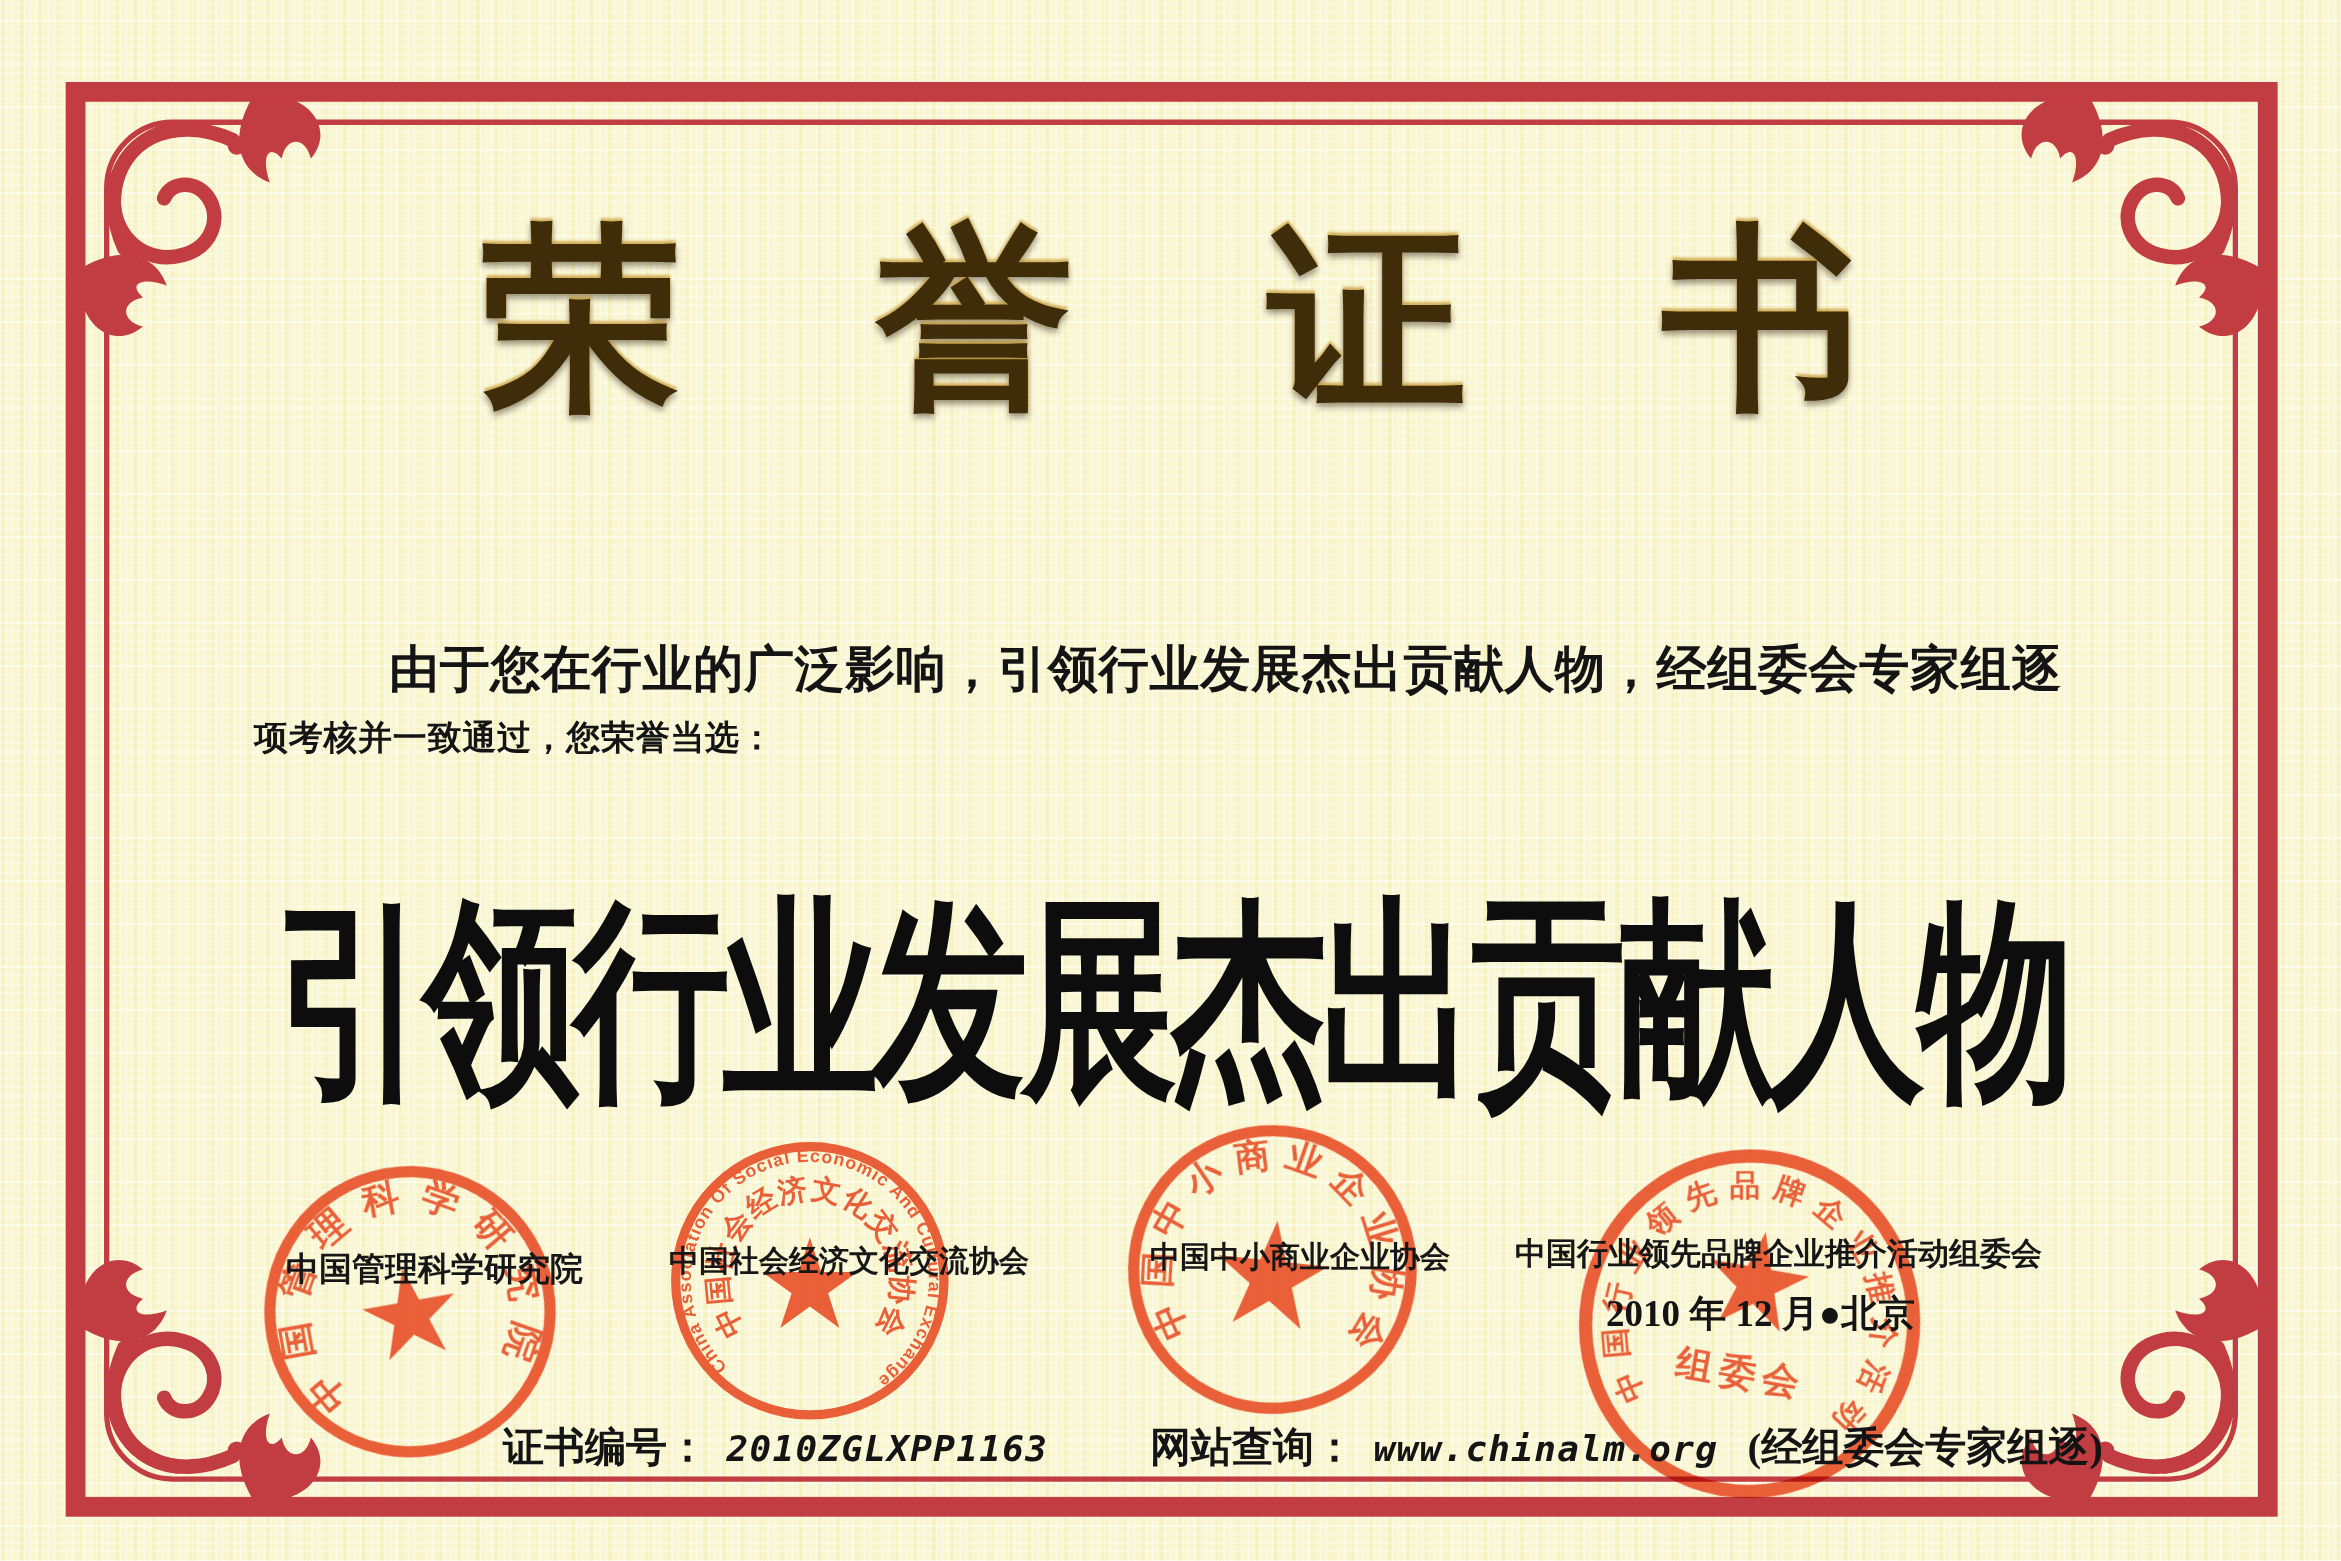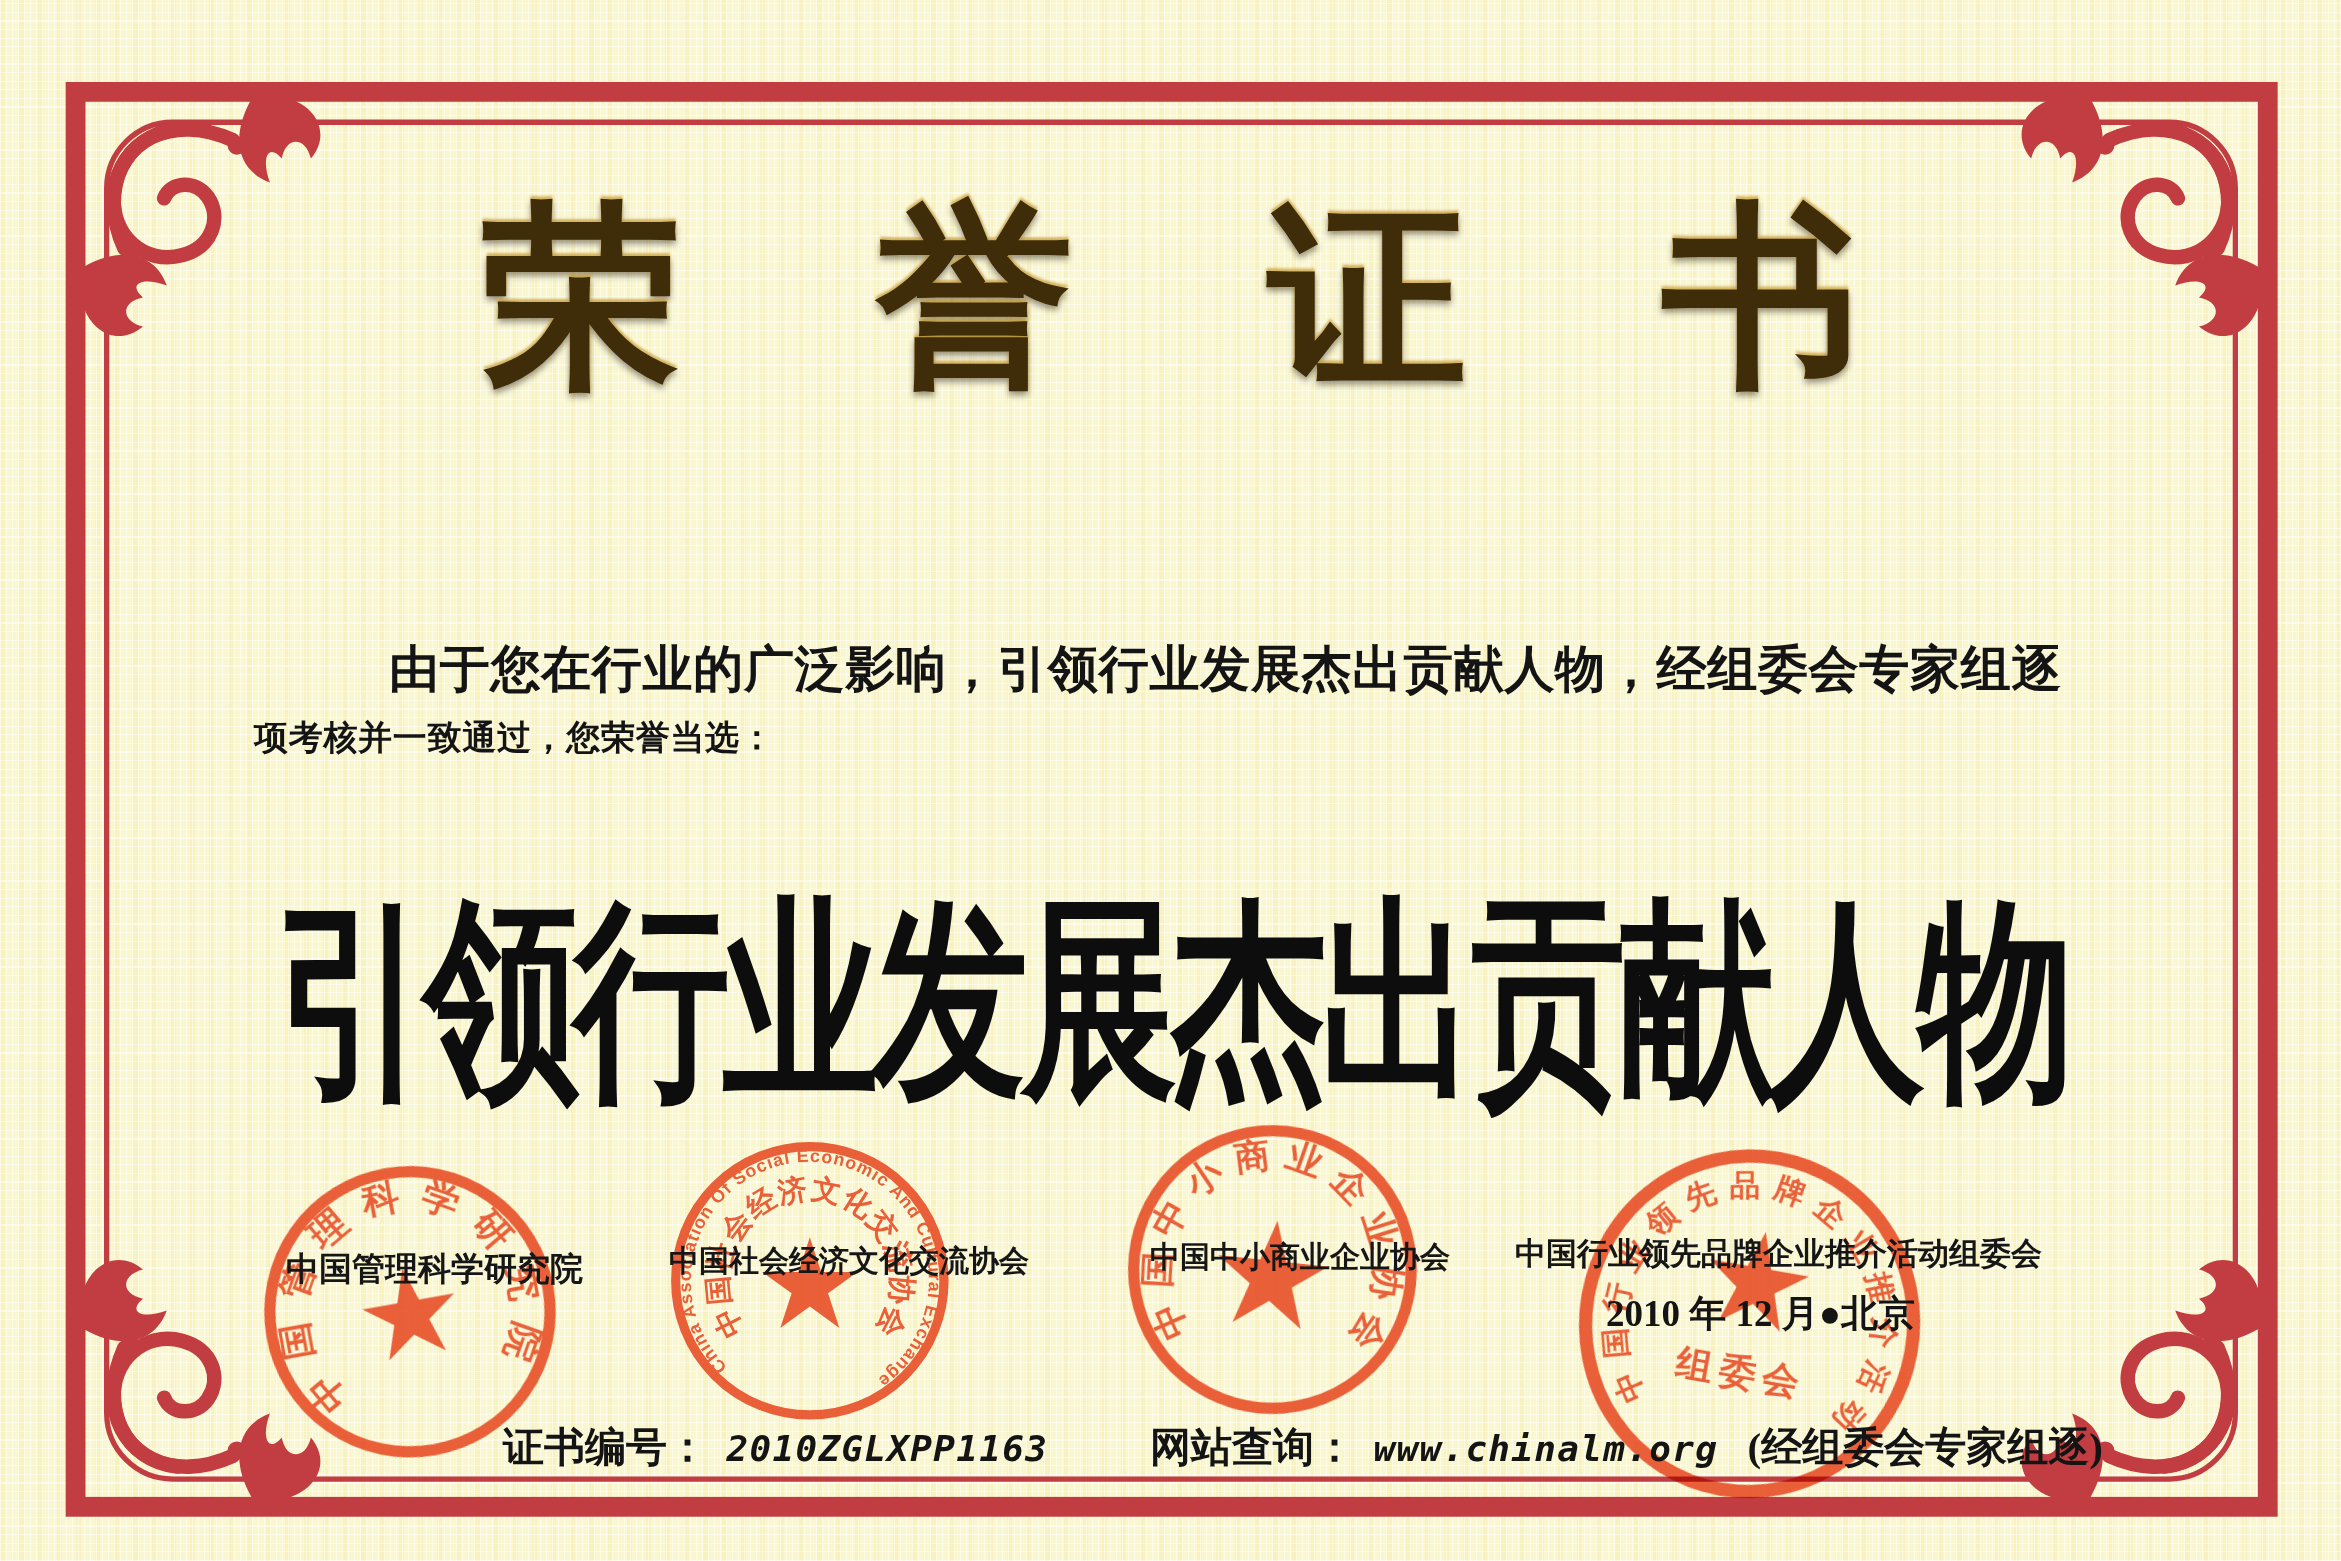--- a/index.html
+++ b/index.html
@@ -11,21 +11,21 @@
     background-color:#faf7cf;
     background-image:
       repeating-linear-gradient(90deg, rgba(255,255,255,.55) 0 1.3px, rgba(255,255,255,0) 1.3px 6px),
       repeating-linear-gradient(0deg, rgba(255,255,255,.5) 0 1.3px, rgba(255,255,255,0) 1.3px 8.6px),
       repeating-linear-gradient(90deg, rgba(240,230,150,.30) 0 4.6px, rgba(240,230,150,0) 4.6px 19px);
   }
   .overlay-svg{position:absolute;left:0;top:0;z-index:1;}
   .txt{position:absolute;z-index:2;color:#141414;white-space:nowrap;}
 
   .cert-title{
-    left:0;top:172px;width:100%;
+    left:0;top:194px;width:100%;
     text-align:center;
     font-family:"DejaVu Serif","Liberation Serif",serif;
     font-weight:bold;
     font-size:198px;line-height:1.25;
     letter-spacing:63px;text-indent:63px;
     color:#3f2c08;
     text-shadow:0 -3.3px 2.6px rgba(196,146,34,.65), 0 4px 6px rgba(30,18,2,.45);
   }
   .recipient{
     left:254px;top:522px;

